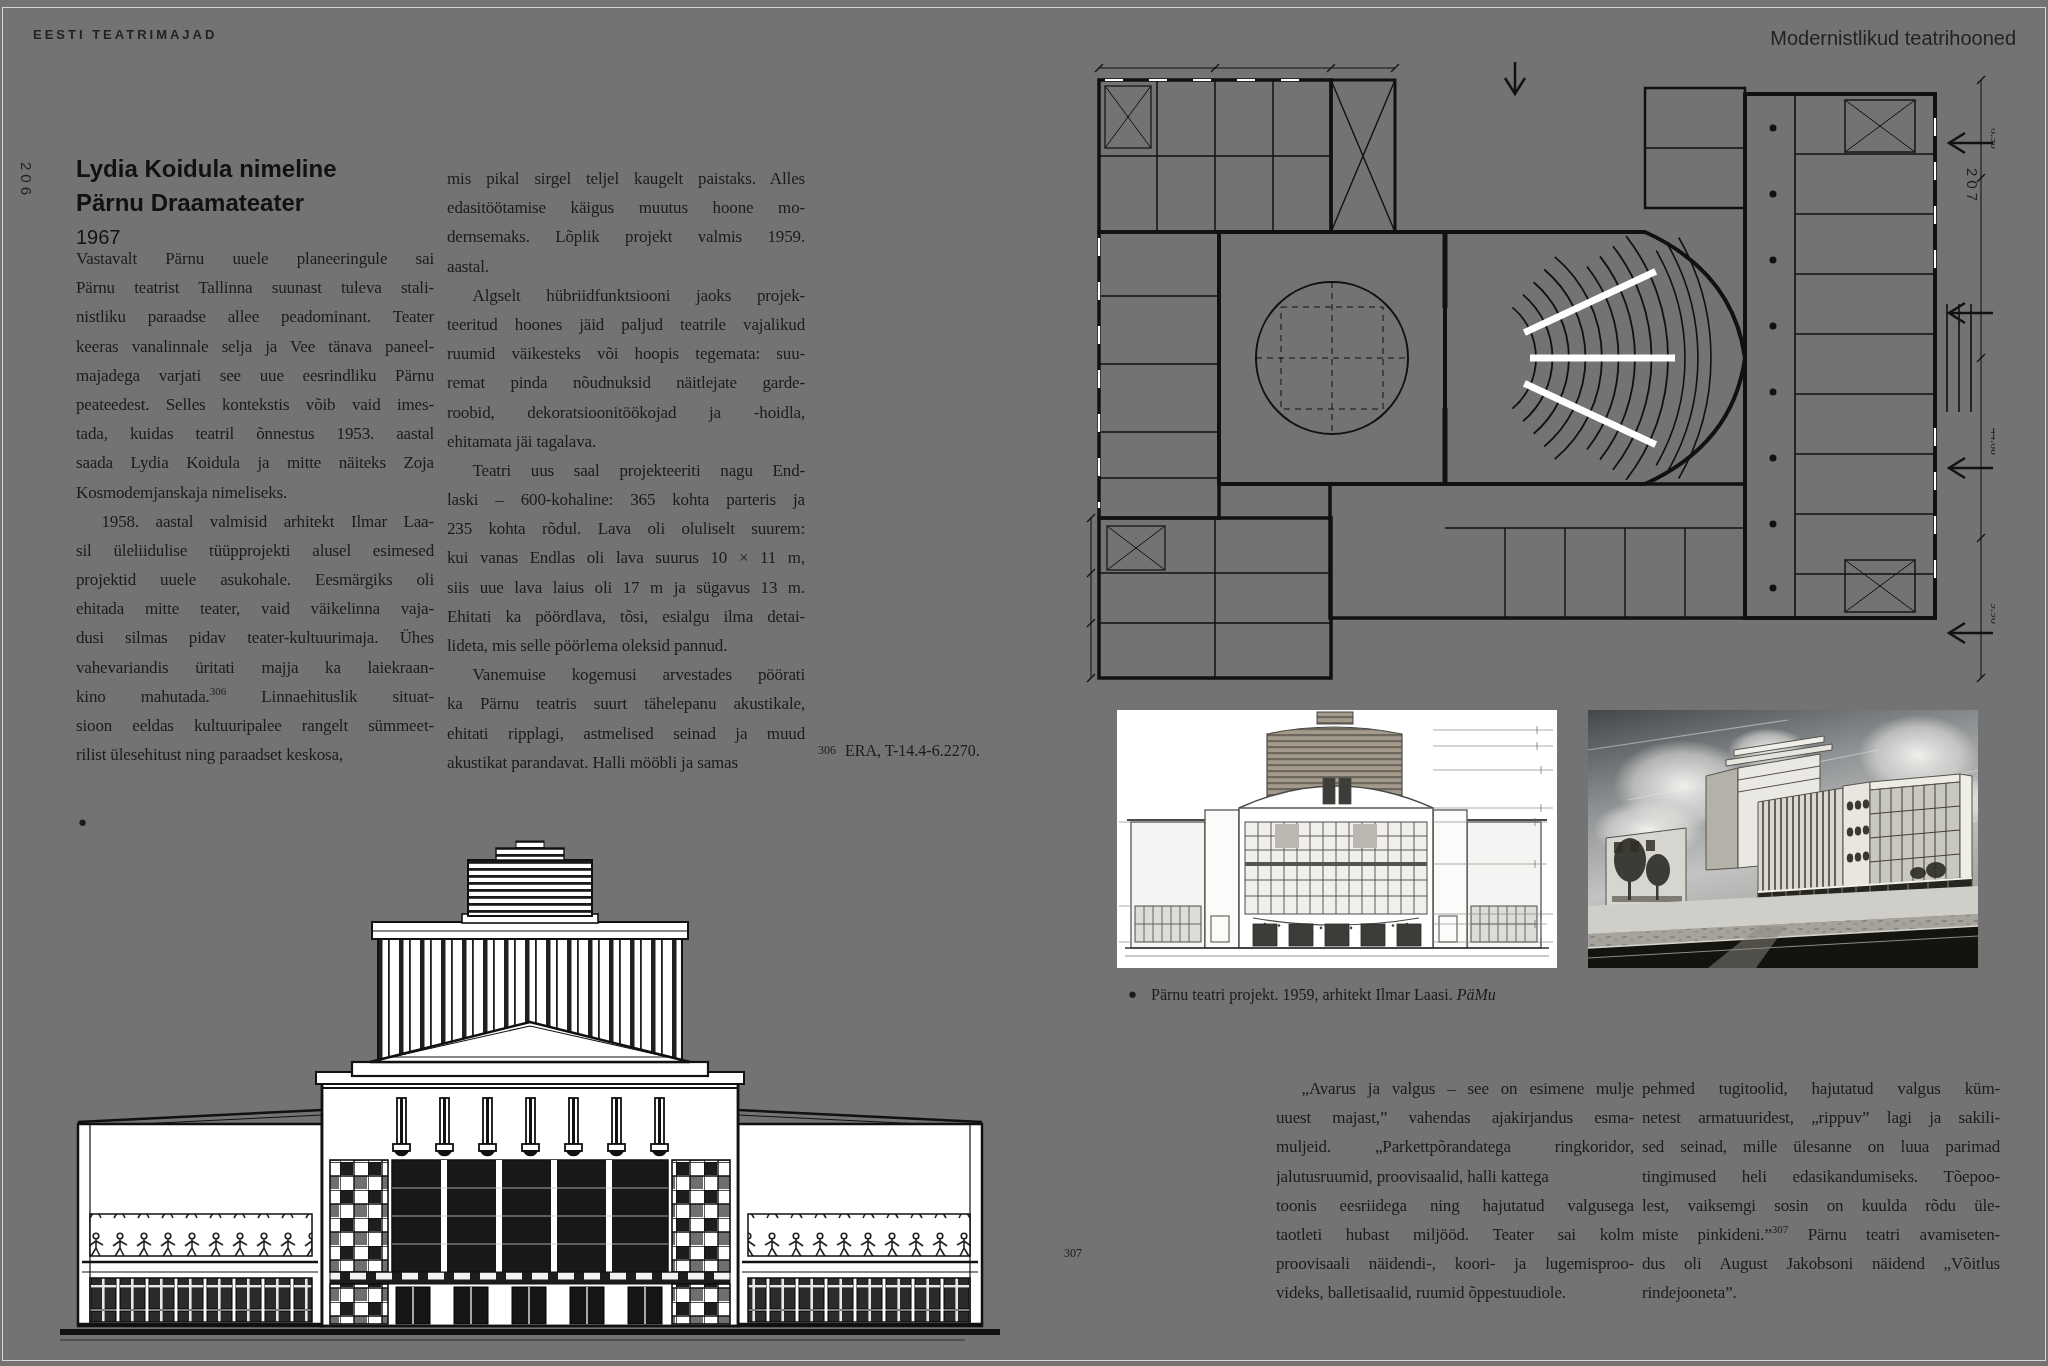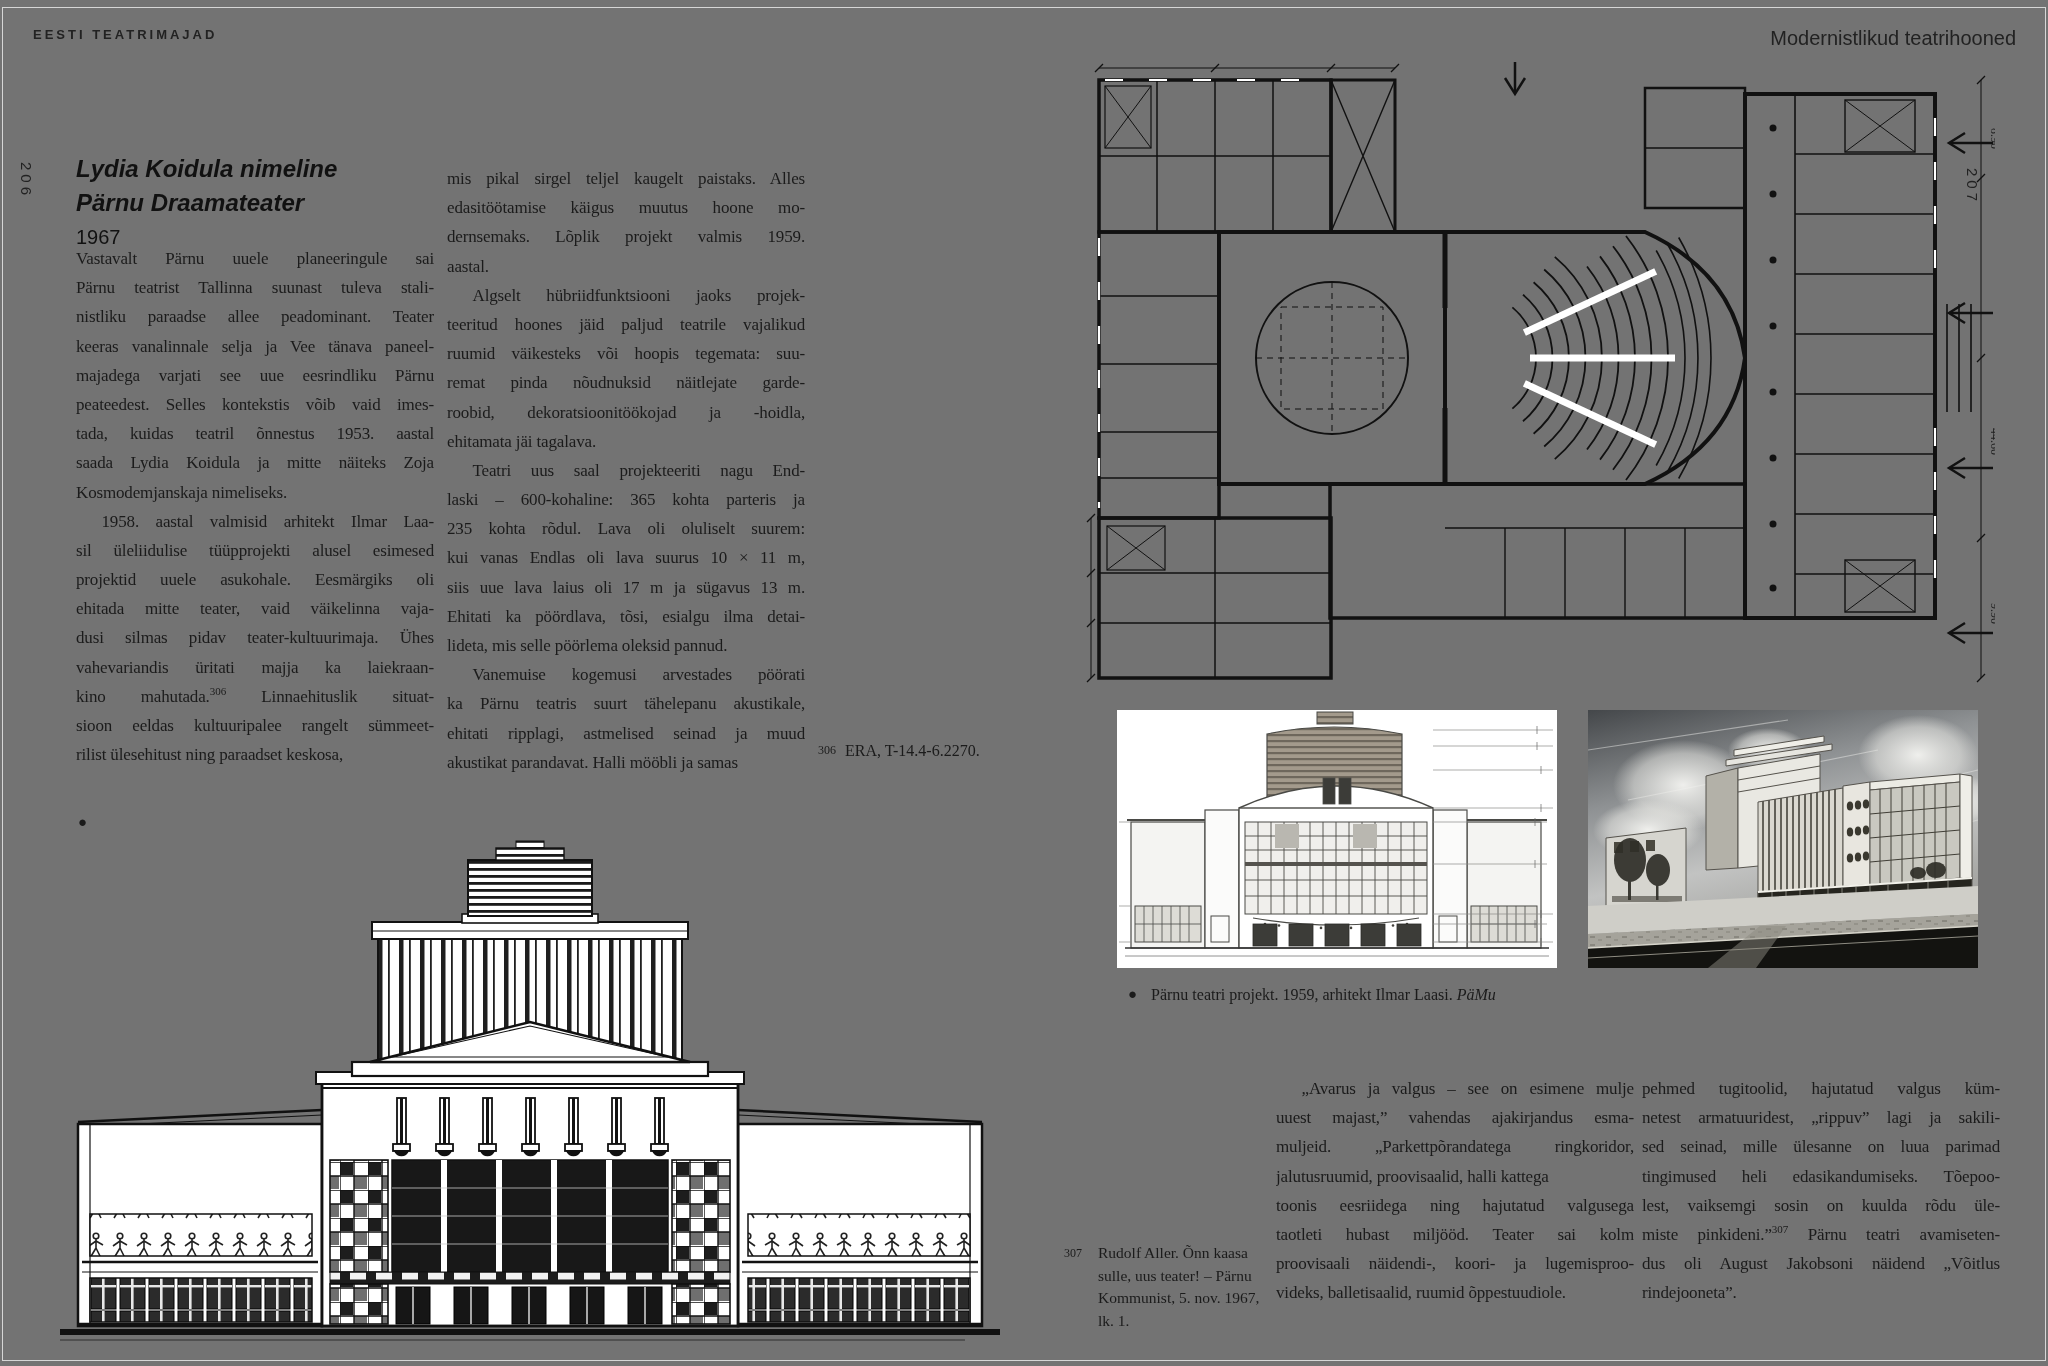--- a/index.html
+++ b/index.html
@@ -7,21 +7,21 @@
           font-family:"Liberation Serif", serif;color:#1b1b1b;overflow:hidden;}
   .edge{position:absolute;left:2px;top:7px;right:2px;bottom:5px;border:1px solid #d6d6d6;pointer-events:none;}
   .sans{font-family:"Liberation Sans", sans-serif;}
   .abs{position:absolute;}
   .runhead-left{left:33px;top:27px;font-size:13px;font-weight:700;letter-spacing:3px;color:#222;}
   .runhead-right{left:1520px;top:27px;width:496px;text-align:right;font-size:20px;font-weight:400;color:#222;}
   .pagenum{writing-mode:vertical-rl;font-size:15px;letter-spacing:4px;color:#222;}
   .pagenum-left{left:18px;top:162px;}
   .pagenum-right{left:1964px;top:168px;}
   .titleblock{left:76px;top:152px;width:360px;}
-  .titleblock h1{margin:0;font-size:24px;line-height:34px;font-weight:700;color:#111;font-style:italic;}
+  .titleblock h1{margin:0;font-size:24px;line-height:34px;font-weight:700;color:#111;}
   .year{font-size:20px;line-height:28px;margin-top:3px;color:#111;}
   .col{width:358px;font-size:17px;letter-spacing:-0.15px;}
   .col1{left:76px;top:244px;}
   .col2{left:447px;top:164px;}
   .colA{left:1276px;top:1074px;}
   .colB{left:1642px;top:1074px;}
   .para{margin:0;}
   .bline{height:29.2px;line-height:29.2px;overflow:hidden;text-align:justify;
          text-align-last:justify;text-justify:inter-word;white-space:normal;}
   .bline.plast{text-align-last:left;}
@@ -609,26 +609,20 @@
     </g>
   </svg>
 
   <div class="abs caption-right-bullet">●</div>
   <div class="abs caption-right">
     <span>Pärnu teatri projekt. 1959, arhitekt Ilmar Laasi.</span>
     <span class="ital">PäMu</span>
   </div>
 
   <div class="abs note307-num">307</div>
-  <div class="abs note307">
-      <div>Rudolf Aller. Õnn kaasa</div>
-      <div>sulle, uus teater! – Pärnu</div>
-      <div>Kommunist, 5. nov. 1967,</div>
-      <div>lk. 1.</div>
-    </div>
 
   <div class="abs col colA">
       <div class="para">
         <div class="bline pindent">„Avarus ja valgus – see on esimene mulje</div>
         <div class="bline">uuest majast,” vahendas ajakirjandus esma-</div>
         <div class="bline">muljeid. „Parkettpõrandatega ringkoridor,</div>
         <div class="bline plast">jalutusruumid, proovisaalid, halli kattega</div>
       </div>
       <div class="para">
         <div class="bline">toonis eesriidega ning hajutatud valgusega</div>

